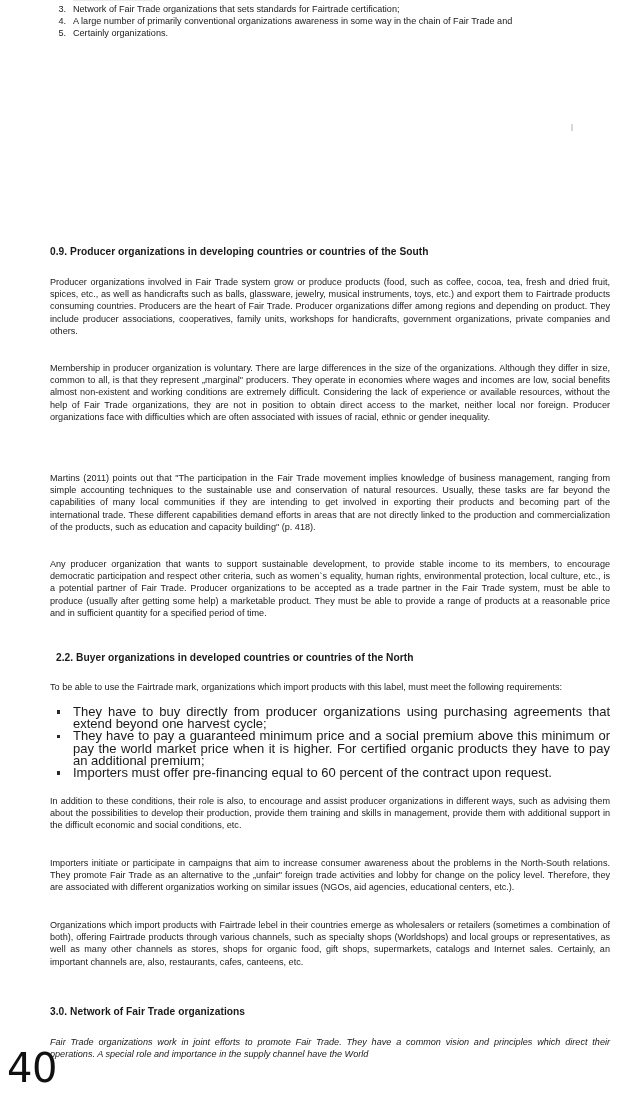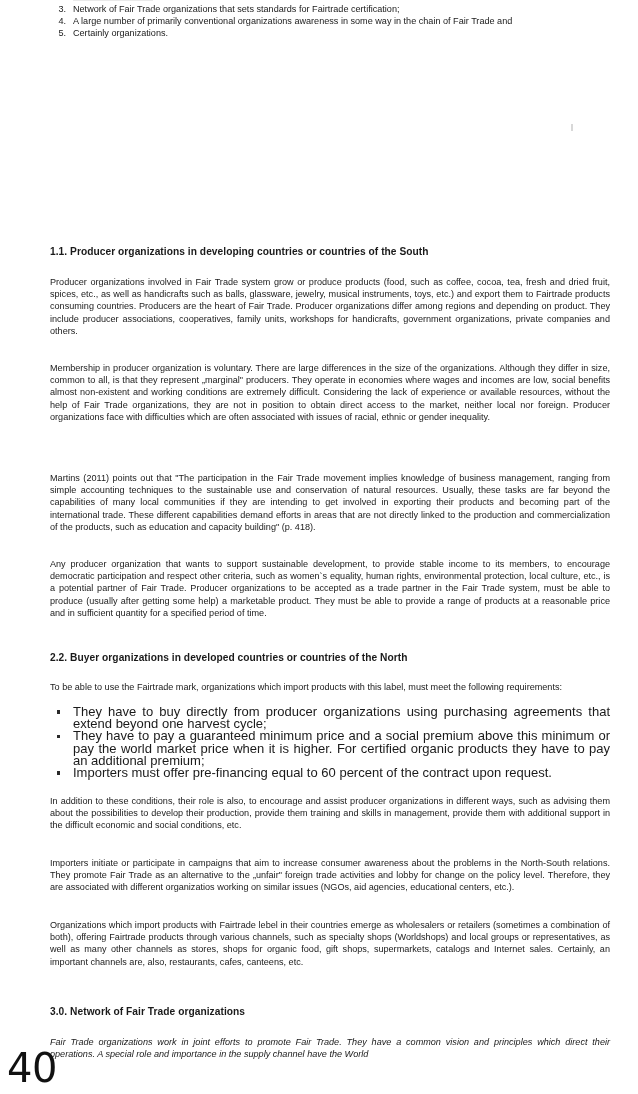--- a/index.html
+++ b/index.html
@@ -123,31 +123,31 @@
       <span>A large number of primarily conventional organizations awareness in some way in the chain of Fair Trade and</span>
     </li>
     <li>
       <span class="marker">5.</span>
       <span>Certainly organizations.</span>
     </li>
   </ol>
 
   <div class="artifact"></div>
 
-  <h2 class="sec blk" style="top:245px;">1.1. Producer organizations in developing countries or countries of the South</h2>
+  <h2 class="sec blk" style="top:245px;">0.9. Producer organizations in developing countries or countries of the South</h2>
 
   <p class="body blk" style="top:276px;">Producer organizations involved in Fair Trade system grow or produce products (food, such as coffee, cocoa, tea, fresh and dried fruit, spices, etc., as well as handicrafts such as balls, glassware, jewelry, musical instruments, toys, etc.) and export them to Fairtrade products consuming countries. Producers are the heart of Fair Trade. Producer organizations differ among regions and depending on product. They include producer associations, cooperatives, family units, workshops for handicrafts, government organizations, private companies and others.</p>
 
   <p class="body blk" style="top:362px;">Membership in producer organization is voluntary. There are large differences in the size of the organizations. Although they differ in size, common to all, is that they represent „marginal" producers. They operate in economies where wages and incomes are low, social benefits almost non-existent and working conditions are extremely difficult. Considering the lack of experience or available resources, without the help of Fair Trade organizations, they are not in position to obtain direct access to the market, neither local nor foreign. Producer organizations face with difficulties which are often associated with issues of racial, ethnic or gender inequality.</p>
 
   <p class="body blk" style="top:472px;">Martins (2011) points out that "The participation in the Fair Trade movement implies knowledge of business management, ranging from simple accounting techniques to the sustainable use and conservation of natural resources. Usually, these tasks are far beyond the capabilities of many local communities if they are intending to get involved in exporting their products and becoming part of the international trade. These different capabilities demand efforts in areas that are not directly linked to the production and commercialization of the products, such as education and capacity building" (p. 418).</p>
 
   <p class="body blk" style="top:558px;">Any producer organization that wants to support sustainable development, to provide stable income to its members, to encourage democratic participation and respect other criteria, such as women`s equality, human rights, environmental protection, local culture, etc., is a potential partner of Fair Trade. Producer organizations to be accepted as a trade partner in the Fair Trade system, must be able to produce (usually after getting some help) a marketable product. They must be able to provide a range of products at a reasonable price and in sufficient quantity for a specified period of time.</p>
 
-  <h2 class="sec blk" style="top:651px;">2.2. Buyer organizations in developed countries or countries of the North</h2>
+  <h2 class="sec blk" style="top:651px;margin-left:6px;">2.2. Buyer organizations in developed countries or countries of the North</h2>
 
   <p class="body blk" style="top:681px;">To be able to use the Fairtrade mark, organizations which import products with this label, must meet the following requirements:</p>
 
   <ul class="bul-list blk" style="top:706px;">
     <li>
       <span class="bullet"></span>
       <span>They have to buy directly from producer organizations using purchasing agreements that extend beyond one harvest cycle;</span>
     </li>
     <li>
       <span class="bullet"></span>

